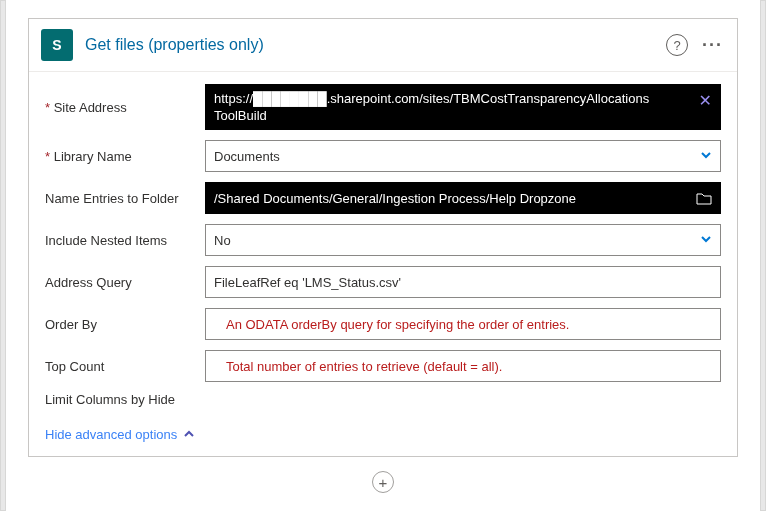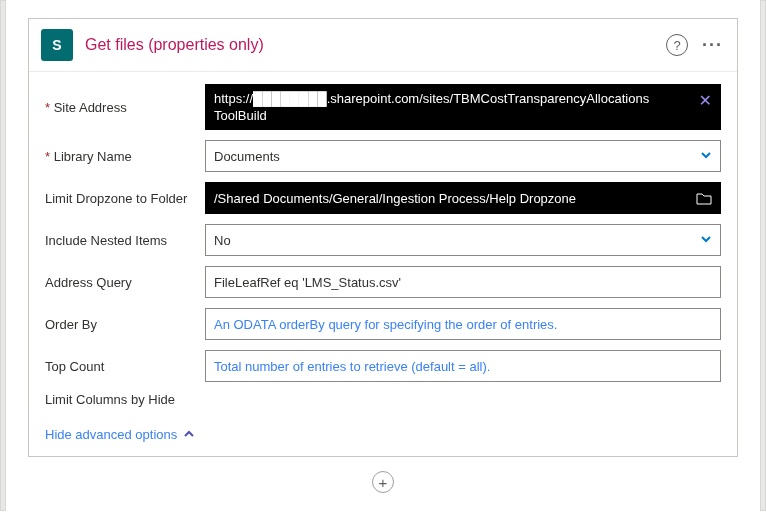--- a/index.html
+++ b/index.html
@@ -42,21 +42,21 @@
     align-items: center;
     justify-content: center;
     font-weight: 600;
     font-size: 14px;
     margin-right: 12px;
     border-radius: 3px;
   }
   .title {
     flex: 1;
     font-size: 16px;
-    color: #be185d;
+    color: #0369a1;
   }
   .help-icon {
     width: 22px; height: 22px;
     border: 1.4px solid #605e5c;
     border-radius: 50%;
     color: #605e5c;
     display: flex;
     align-items: center;
     justify-content: center;
     font-size: 13px;
@@ -105,21 +105,22 @@
     align-items: flex-start;
     padding-top: 6px;
   }
   .field .value {
     flex: 1;
     white-space: nowrap;
     overflow: hidden;
     text-overflow: ellipsis;
   }
   .field .placeholder {
-    color: #3b82f6;
+    color: #b91c1c;
+    margin-left: 12px;
   }
   .field.dark {
     background: #000;
     color: #fff;
     border-color: #000;
   }
   .chev {
     color: #0078d4;
     margin-left: 6px;
   }
@@ -209,21 +210,21 @@
           <span class="value">Documents</span>
           <span class="chev">
             <svg class="chev-svg" viewBox="0 0 12 12">
                 <path d="M2 4 L6 8 L10 4"></path>
               </svg>
           </span>
         </div>
       </div>
 
       <div class="row">
-        <div class="label">Limit Dropzone to Folder</div>
+        <div class="label">Name Entries to Folder</div>
         <div class="field dark">
           <span class="value">/Shared Documents/General/Ingestion Process/Help Dropzone</span>
           <svg class="folder-icon" viewBox="0 0 16 14">
             <path d="M1 3 L6 3 L8 5 L15 5 L15 13 L1 13 Z" fill="none" stroke="#fff" stroke-width="1"></path>
           </svg>
         </div>
       </div>
 
       <div class="row">
         <div class="label">Include Nested Items</div>

